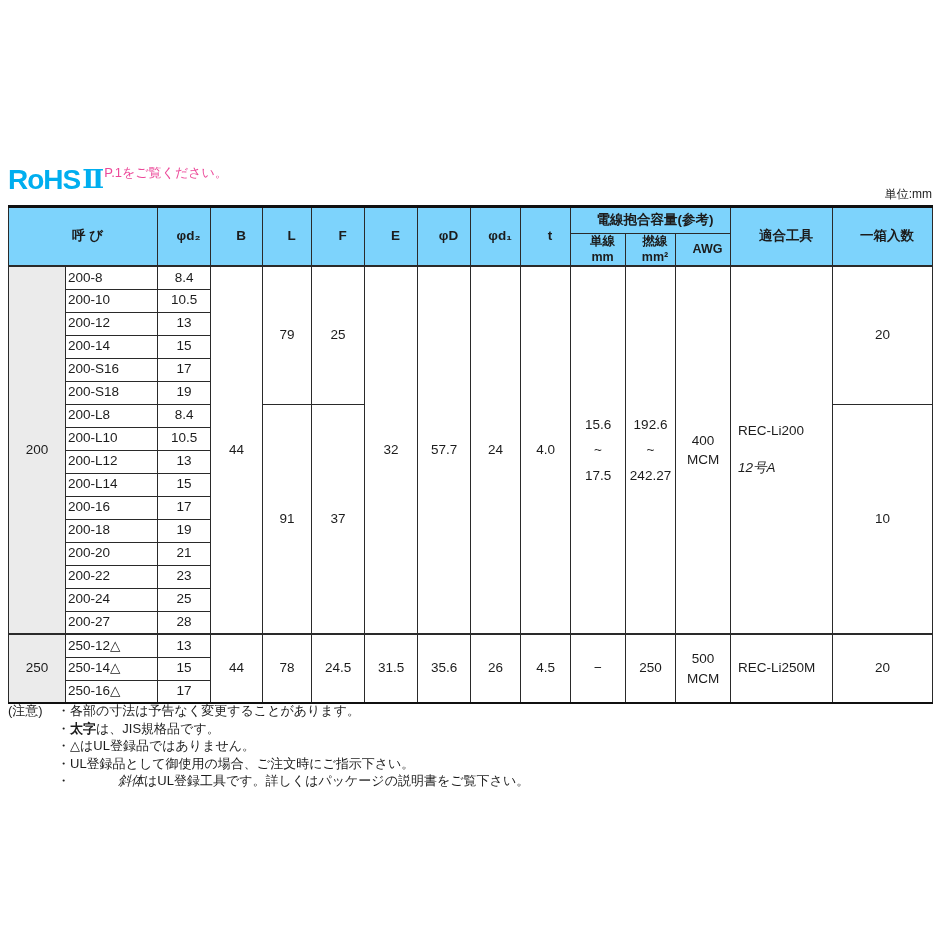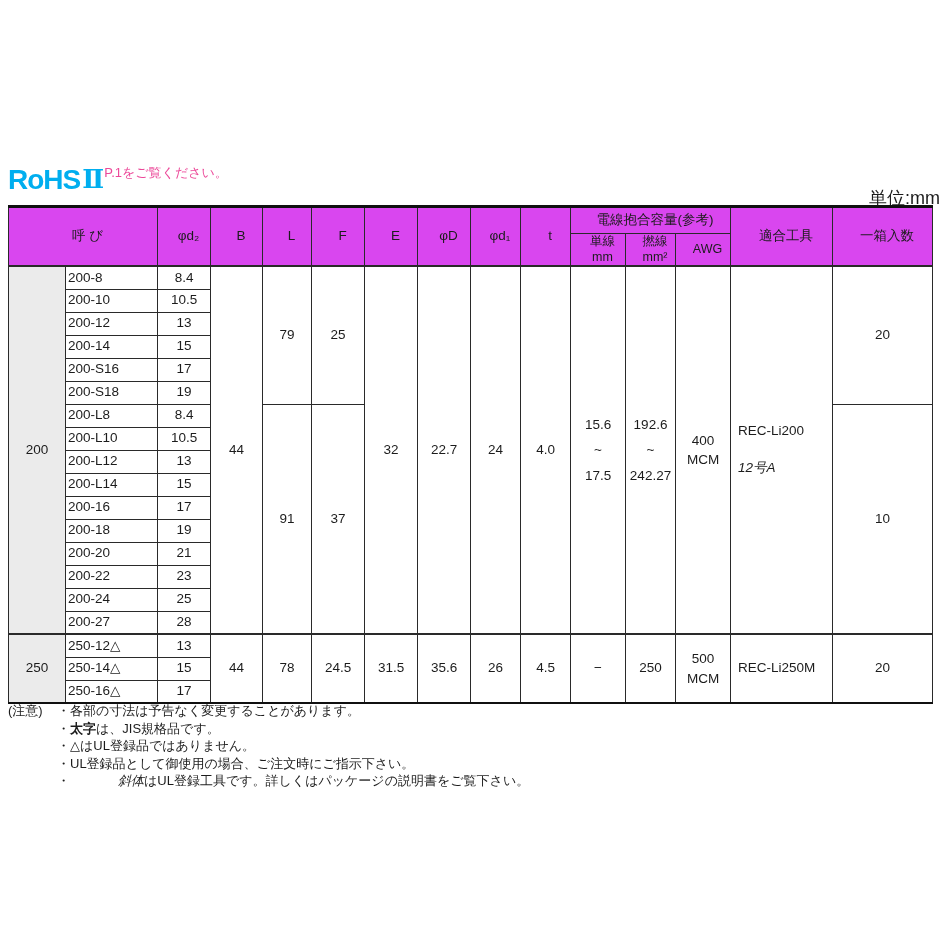--- a/index.html
+++ b/index.html
@@ -13,34 +13,34 @@
   .brand-row { position:absolute; left:8px; top:164px; display:flex; align-items:flex-start; }
   .logo-rohs {
     font-size:28px; font-weight:800; letter-spacing:-1px; color:#00AEEF;
     font-family:"Liberation Sans","DejaVu Sans",sans-serif;
   }
   .logo-ii {
     font-size:26px; font-weight:700; color:#00AEEF; margin-left:2px;
     font-family:"DejaVu Serif","Liberation Serif",serif; letter-spacing:0px;
   }
   .logo-note { font-size:13px; color:#ec4899; }
-  .unit-label { position:absolute; right:0; top:186px; font-size:18px; }
+  .unit-label { position:absolute; right:8px; top:186px; font-size:12px; }
 
   
   table.spec {
     position:absolute; left:8px; top:205px; width:924px;
     border-collapse:collapse; table-layout:fixed;
     font-size:13.5px; color:#1c1c1c;
     border-top:3px solid #101010; border-bottom:2px solid #101010;
   }
   .spec th, .spec td {
     border:1px solid #2a2a2a; text-align:center; vertical-align:middle;
     padding:0; line-height:1.25; overflow:hidden;
   }
-  .spec thead th { background:#d946ef; font-weight:normal;padding-left:9px; }
+  .spec thead th { background:#7dd3fc; font-weight:bold;padding-left:9px; }
   .spec thead tr.hrow1 { height:27px; }
   .spec thead tr.hrow2 { height:23px; }
   .spec thead tr.hrow2 th { font-size:12.5px; }
   .spec tbody tr { height:23px; }
   tr.body-first td, tr.sec-first td { border-top-width:2px; }
   td.group { background:#ebebeb; }
   td.mn { text-align:left; padding-left:2px; }
   td.mn.jis { font-weight:normal; }
   td.pre { white-space:pre-line; line-height:1.9; }
   td.awg { white-space:pre-line; line-height:1.45; }
@@ -106,21 +106,21 @@
     </thead>
     <tbody>
       <tr class="body-first">
         <td class="group" rowspan="16">200</td>
         <td class="mn">200-8</td>
         <td>8.4</td>
         <td rowspan="16">44</td>
         <td rowspan="6">79</td>
         <td rowspan="6">25</td>
         <td rowspan="16">32</td>
-        <td rowspan="16">22.7</td>
+        <td rowspan="16">57.7</td>
         <td rowspan="16">24</td>
         <td rowspan="16">4.0</td>
         <td class="pre" rowspan="16">15.6
 ~
 17.5</td>
         <td class="pre" rowspan="16">192.6
 ~
 242.27</td>
         <td class="awg" rowspan="16">400
 MCM</td>

